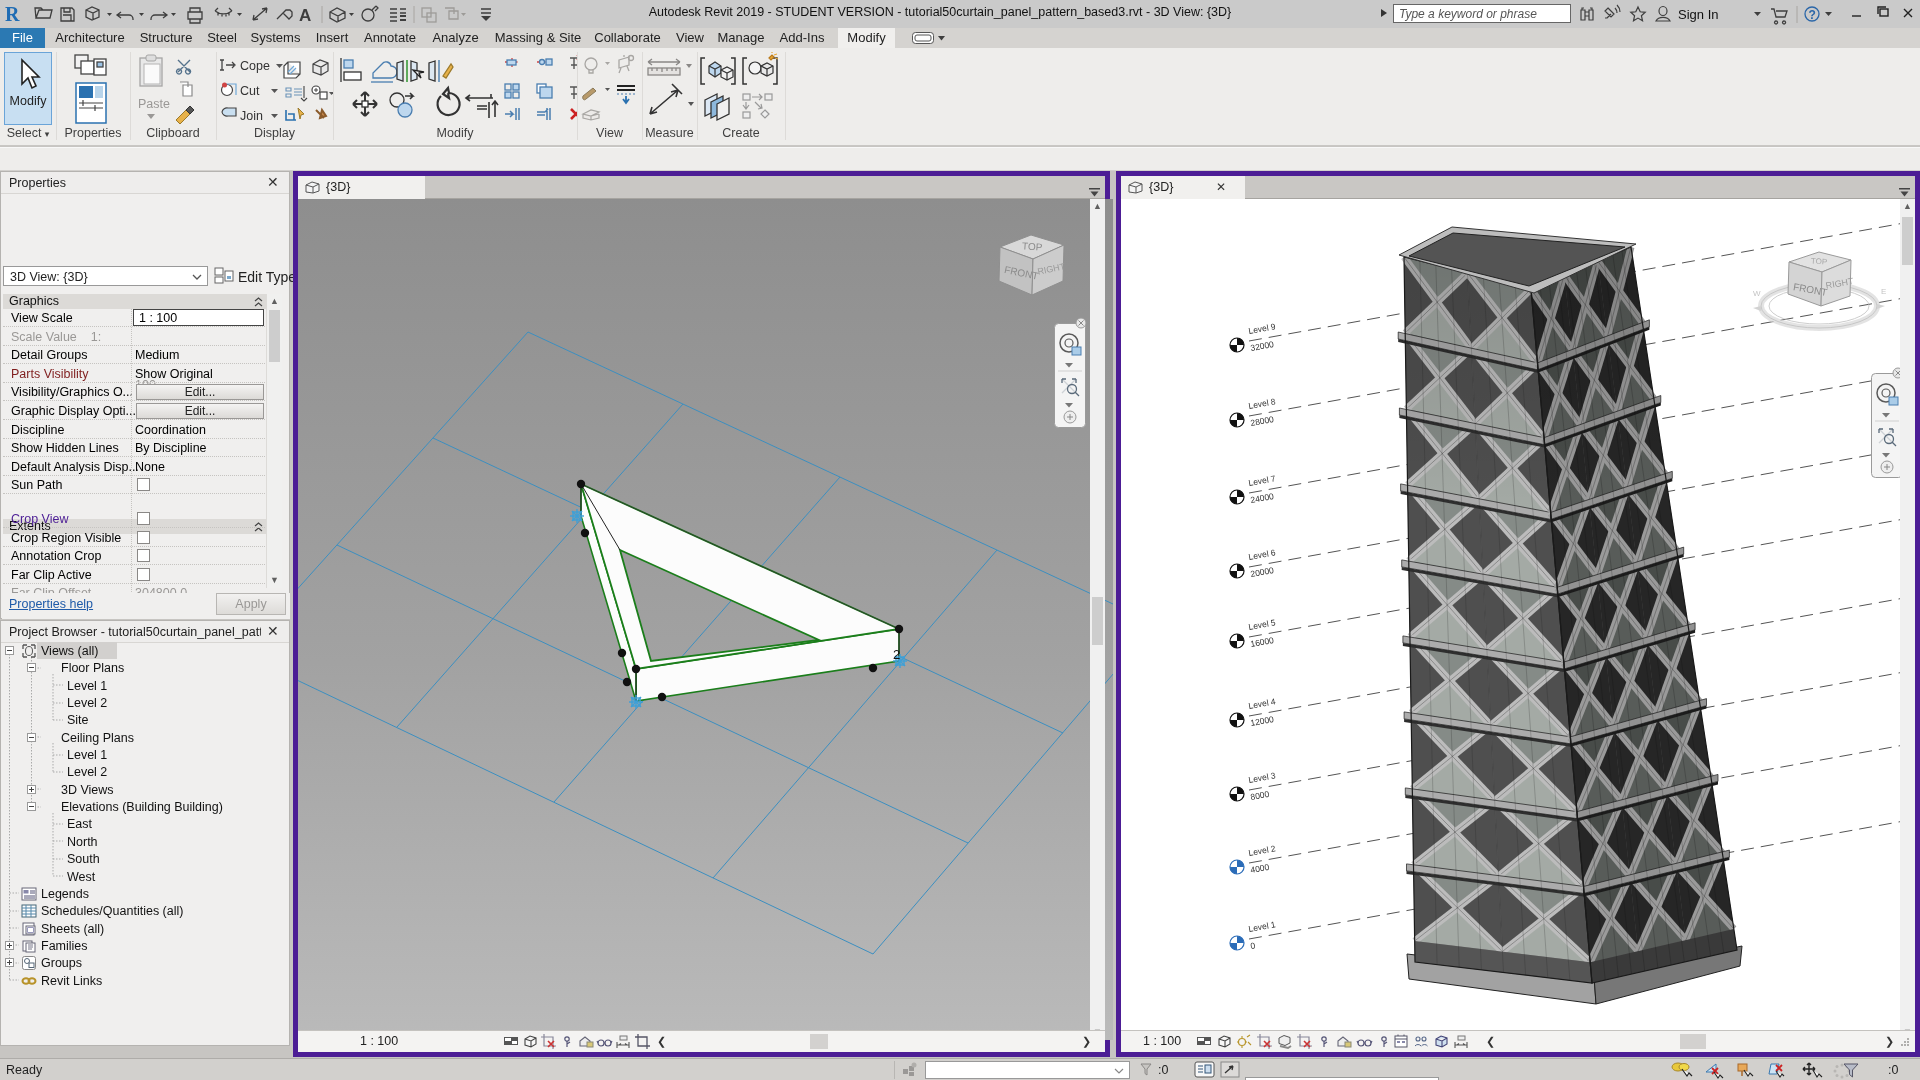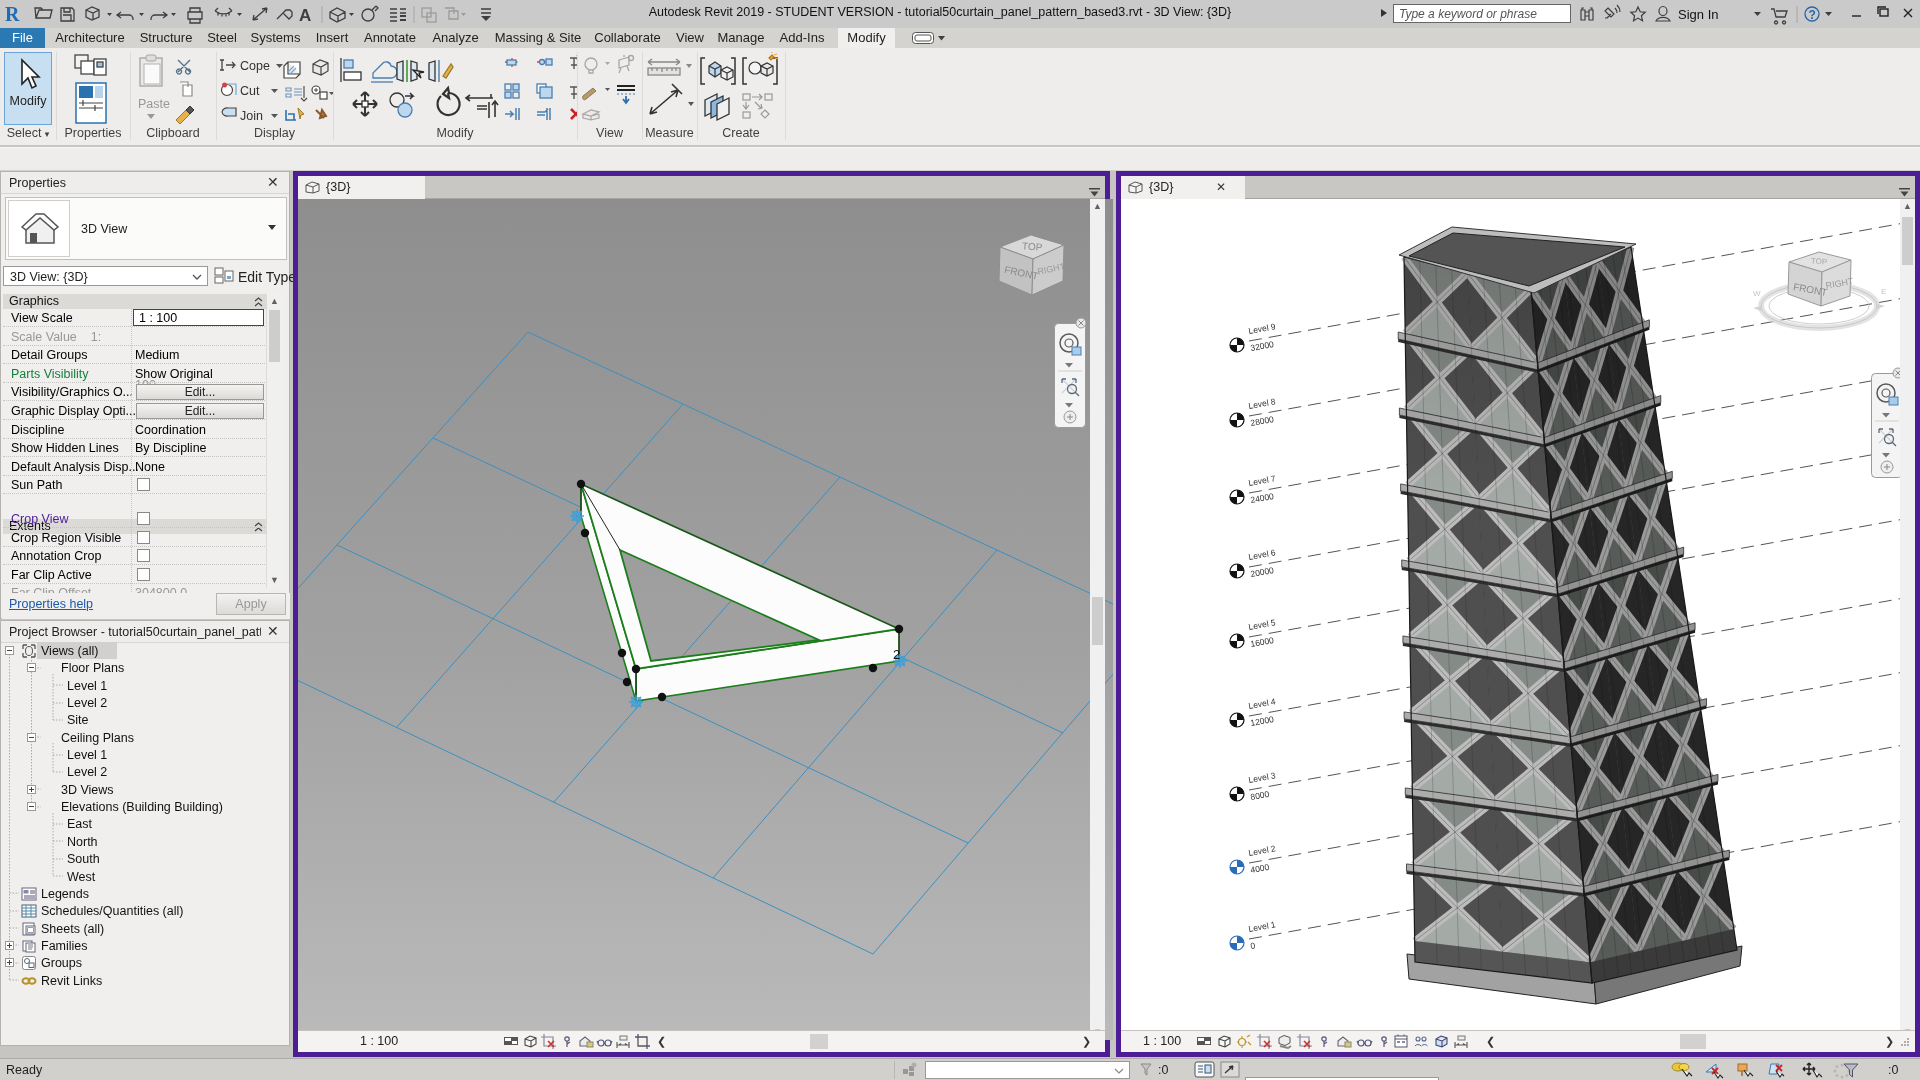--- a/index.html
+++ b/index.html
@@ -375,31 +375,20 @@
           <rect x="46" y="60" width="7" height="6" fill="#eee"></rect>
           <path d="M68 58 l4 4 l-4 4 l-4 -4 Z" fill="#eee"></path>
         </g>
       </g>
     </svg>
   </div>
   <div id="optionsbar"></div>
   <div id="properties" class="palette" style="left:0;top:171px;width:290px;height:448px;">
     <div class="pal-header">Properties<span class="pal-x" style="font-family:'Liberation Sans';">✕</span></div>
 
-    <div style="position:absolute;left:4px;top:25px;width:282px;height:63px;background:#fbfbfa;border:1px solid #c2c0bd;">
-      <div style="position:absolute;left:2px;top:2px;width:62px;height:57px;background:#fff;border:1px solid #d0cecb;">
-        <svg width="40" height="36" style="position:absolute;left:11px;top:10px;" viewBox="0 0 40 36">
-          <polygon points="6,16 20,4 34,16 34,32 6,32" fill="#f0f0f0" stroke="#555" stroke-width="1.5"></polygon>
-          <polygon points="2,16 16,3 24,3 38,16 34,19 20,7 6,19" fill="#fdfdfd" stroke="#555" stroke-width="1.5"></polygon>
-          <rect x="10" y="22" width="7" height="10" fill="#555"></rect>
-        </svg>
-      </div>
-      <div style="position:absolute;left:75px;top:24px;font-size:12.5px;color:#222;">3D View</div>
-      <div style="position:absolute;right:10px;top:27px;width:0;height:0;border-top:5px solid #333;border-left:4px solid transparent;border-right:4px solid transparent;"></div>
-    </div>
 
     <div class="combo" style="left:2px;top:94px;width:205px;height:20px;">
       <span style="position:absolute;left:6px;top:3px;color:#222;">3D View: {3D}</span>
       <svg width="10" height="6" style="position:absolute;right:5px;top:7px;">
           <path d="M1 1 L5 5 L9 1" stroke="#555" stroke-width="1.3" fill="none"></path>
         </svg>
     </div>
     <svg width="20" height="18" style="position:absolute;left:213px;top:95px;">
       <rect x="1" y="1" width="8" height="7" fill="#fff" stroke="#666"></rect>
       <rect x="1" y="10" width="8" height="6" fill="#fff" stroke="#666"></rect>
@@ -422,21 +411,21 @@
         </div>
 <div class="prow" style="top:156px;border-bottom:1px dotted #c6c4c1;">
           <span class="lab" style="color:#9a9896;">Scale Value&nbsp;&nbsp;&nbsp;&nbsp;1:</span>
           <span class="val" style="color:#9a9896;margin-top:48px;">100</span>
         </div>
 <div class="prow" style="top:174px;border-bottom:1px dotted #c6c4c1;">
           <span class="lab" style="color:#000;">Detail Groups</span>
           <span class="val">Medium</span>
         </div>
 <div class="prow" style="top:193px;border-bottom:1px dotted #c6c4c1;">
-          <span class="lab" style="color:#15803d;text-align:right;">Parts Visibility</span>
+          <span class="lab" style="color:#7f1d1d;text-align:right;">Parts Visibility</span>
           <span class="val">Show Original</span>
         </div>
 <div class="prow" style="top:211px;border-bottom:1px dotted #c6c4c1;">
           <span class="lab" style="color:#000;">Visibility/Graphics O...</span>
           <div style="position:absolute;left:133px;top:1px;width:128px;height:16px;background:linear-gradient(#f4f3f2,#dcdad7);border:1px solid #9a9896;text-align:center;font-size:12px;line-height:15px;color:#222;">Edit...</div>
         </div>
 <div class="prow" style="top:230px;border-bottom:1px dotted #c6c4c1;">
           <span class="lab" style="color:#000;">Graphic Display Opti...</span>
           <div style="position:absolute;left:133px;top:1px;width:128px;height:16px;background:linear-gradient(#f4f3f2,#dcdad7);border:1px solid #9a9896;text-align:center;font-size:12px;line-height:15px;color:#222;">Edit...</div>
         </div>

